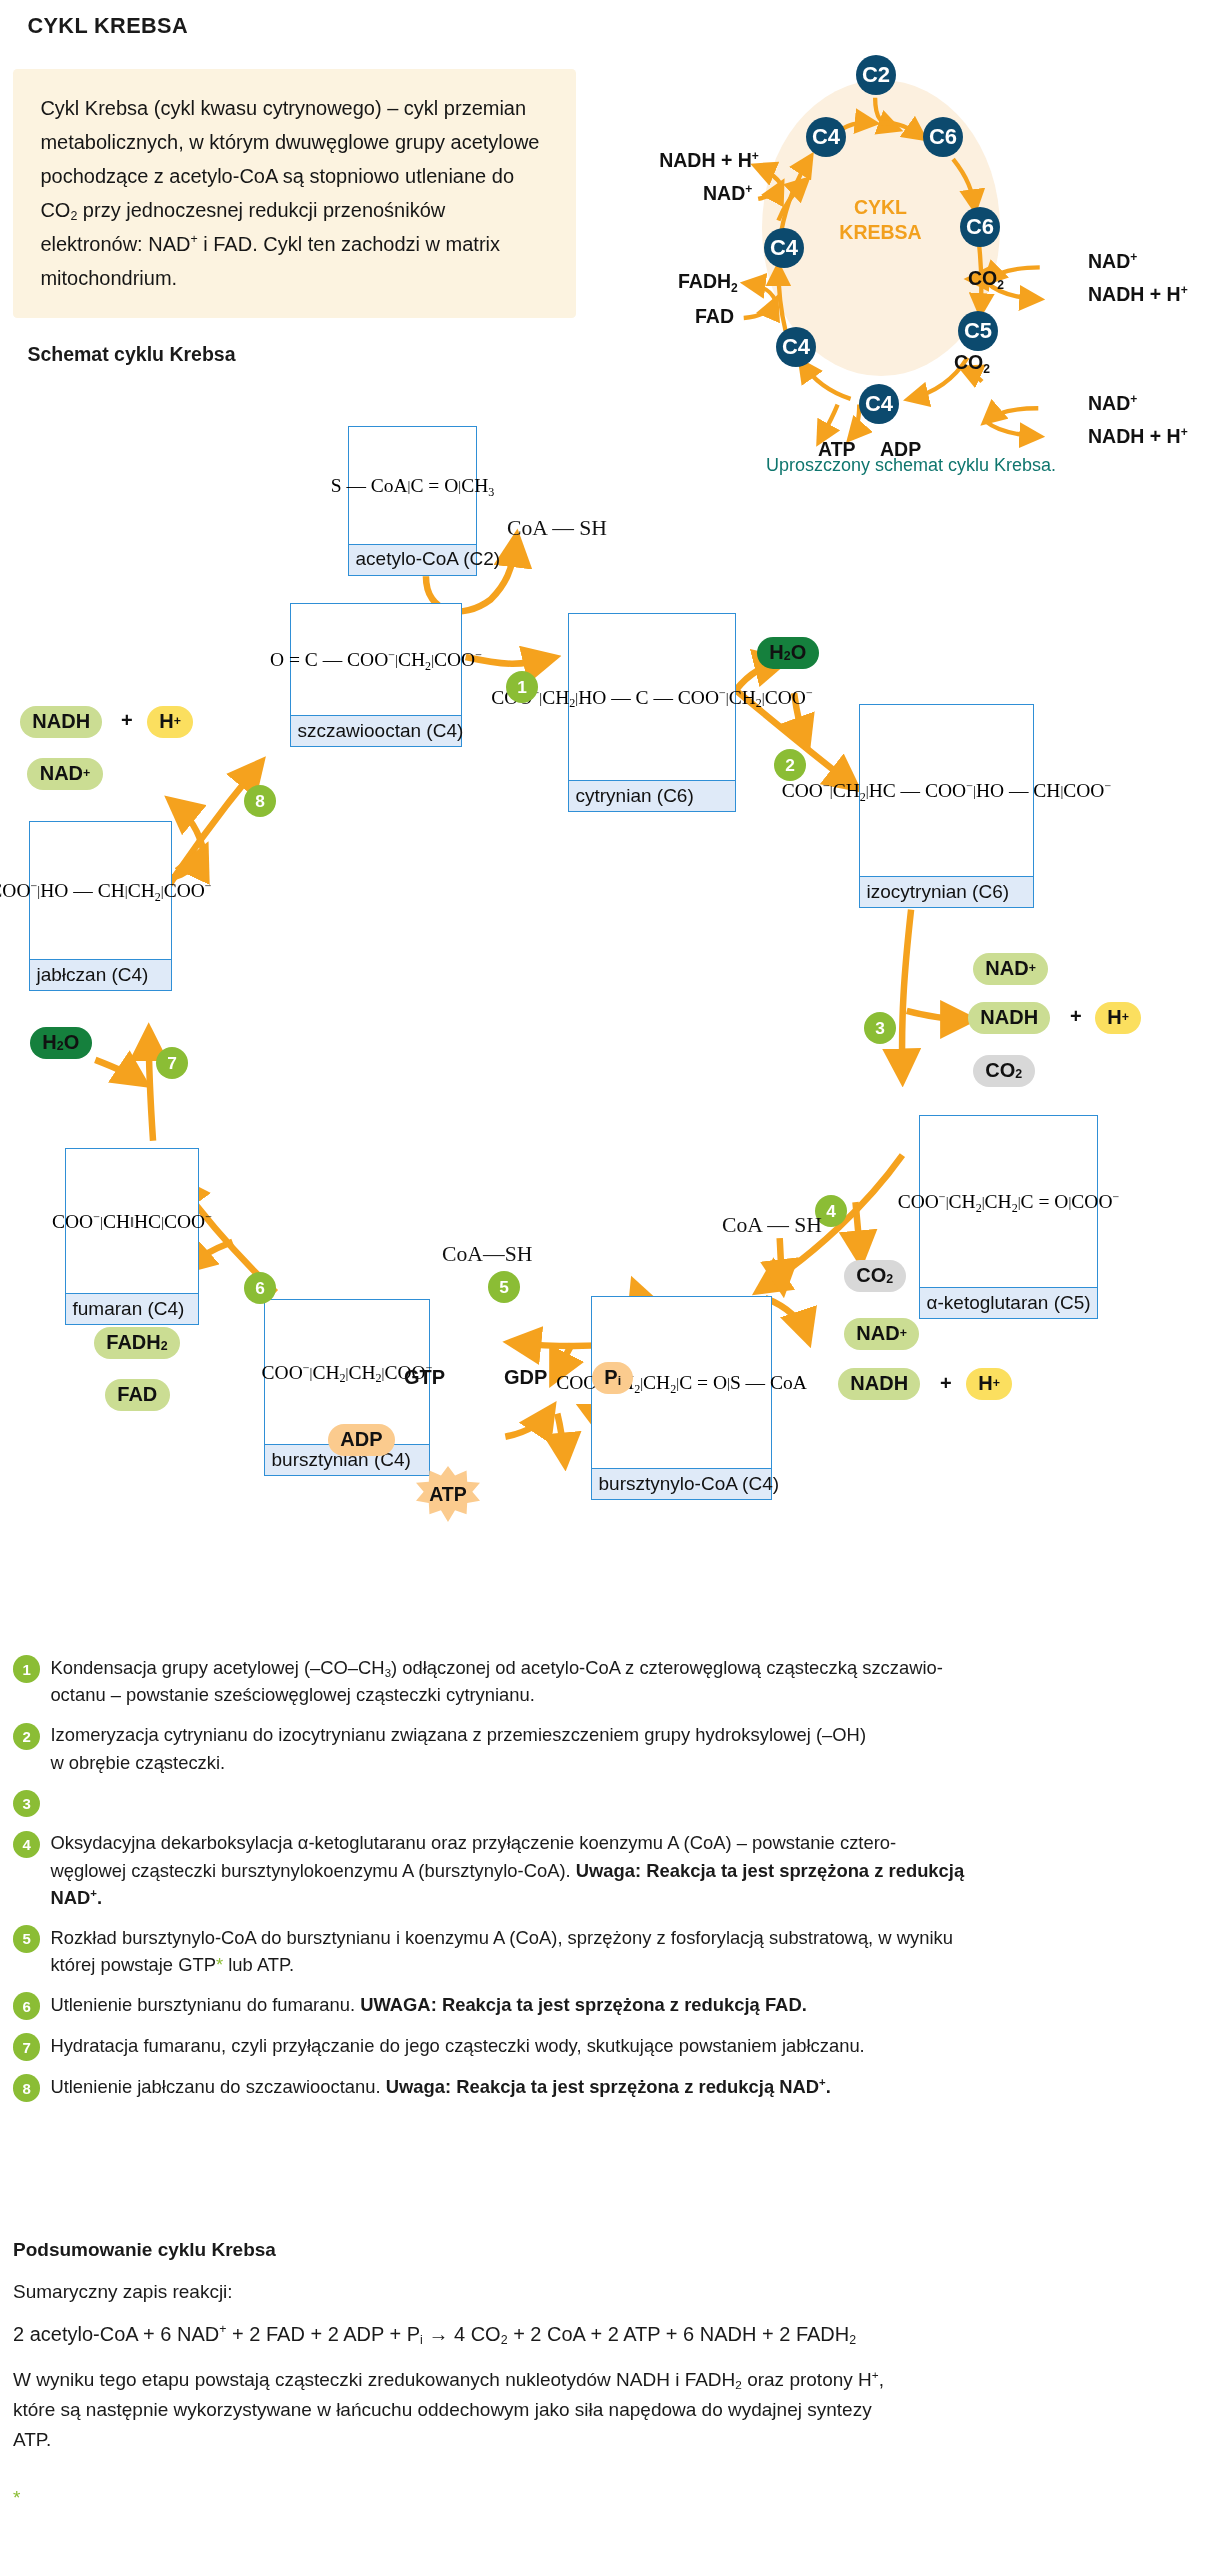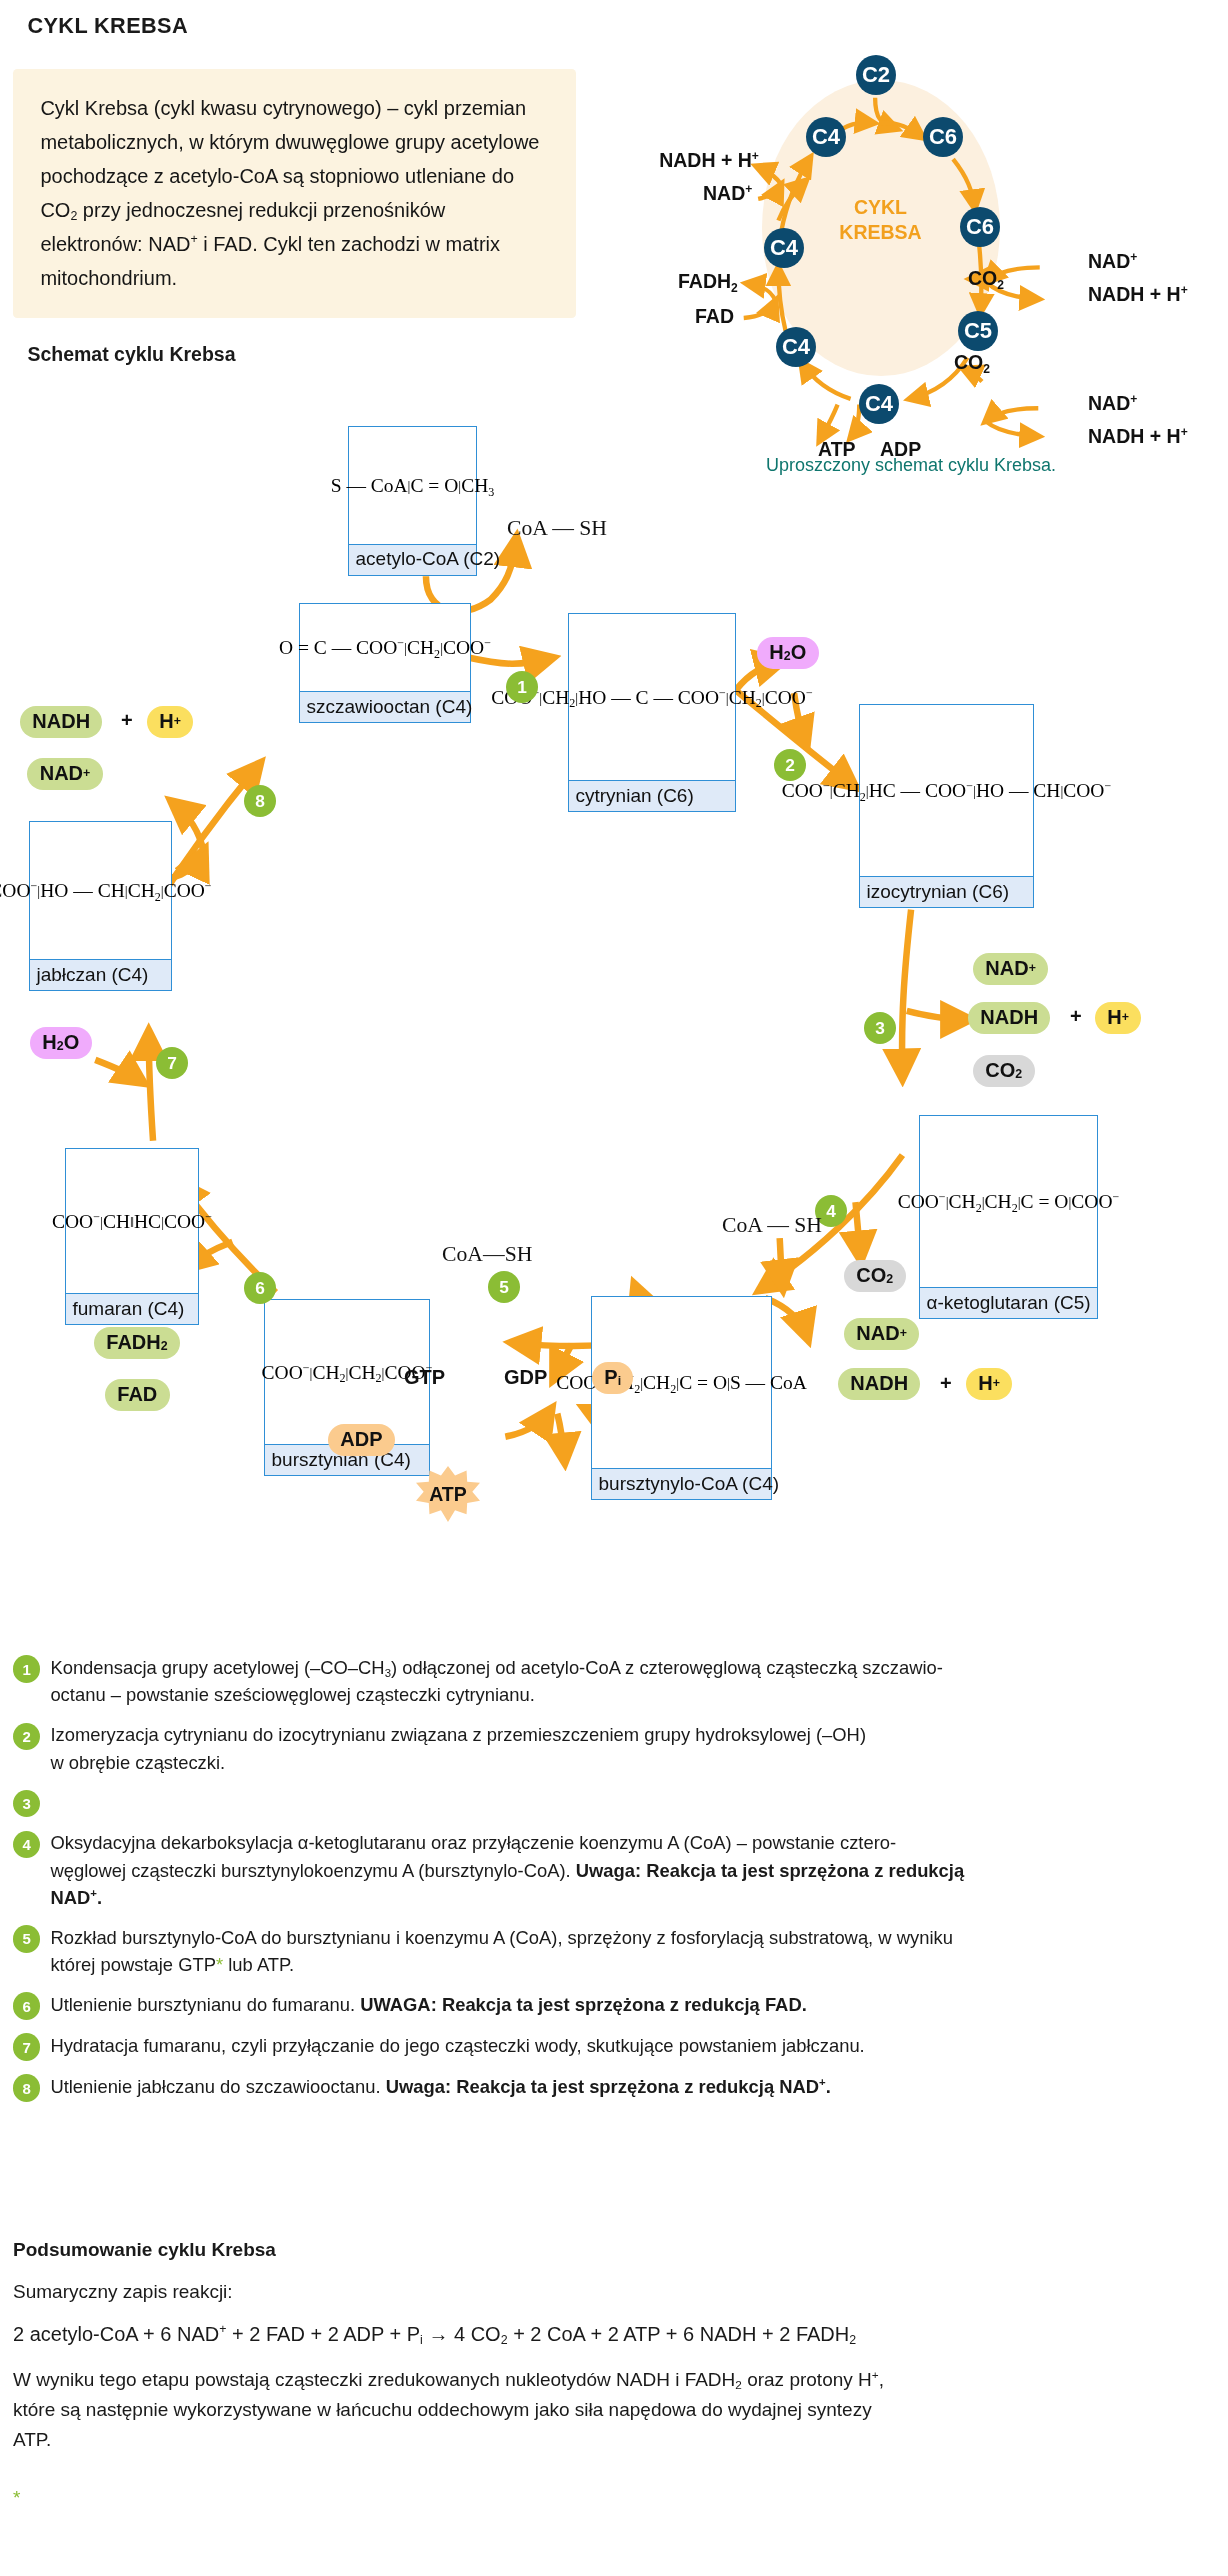--- a/index.html
+++ b/index.html
@@ -100,21 +100,21 @@
   }
 
   .pill {
     position:absolute; border-radius:19px;
     font-size:20px; font-weight:bold; color:#111;
     padding:3.6px 12.3px 5px 12.3px; white-space:nowrap;
     display:flex; align-items:center; justify-content:center;
   }
   .pill.green { background:#cbdd93; }
   .pill.yellow { background:#fbdf5f; }
-  .pill.blue { background:#f0abfc; }
+  .pill.blue { background:#15803d; }
   .pill.grey { background:#d8d8d8; }
   .pill.orange { background:#fbcb8e; }
 
   .plain {
     position:absolute; font-size:20px; font-weight:bold; color:#111;
     white-space:nowrap;
   }
   .plain.serif { font-family:"Liberation Serif", serif; font-weight:400; font-size:21.7px; }
 
   .stepnum {
@@ -328,21 +328,21 @@
       <div class="struct">
         <span class="row">S — CoA</span>
         <span class="bond">|</span>
         <span class="row">C​&nbsp;=&nbsp;O</span>
         <span class="bond">|</span>
         <span class="row">CH<sub>3</sub></span>
       </div>
       <div class="cap">acetylo-CoA (C2)</div>
     </div>
 
-    <div class="mol" style="left:290px; top:199px; width:172px; height:120px;margin-left:9px;">
+    <div class="mol" style="left:290px; top:199px; width:172px; height:144px;">
       <div class="struct">
         <span class="row">O&nbsp;=&nbsp;C — COO<sup>−</sup></span>
         <span class="bond">|</span>
         <span class="row">CH<sub>2</sub></span>
         <span class="bond">|</span>
         <span class="row">COO<sup>−</sup></span>
       </div>
       <div class="cap">szczawiooctan (C4)</div>
     </div>
 

